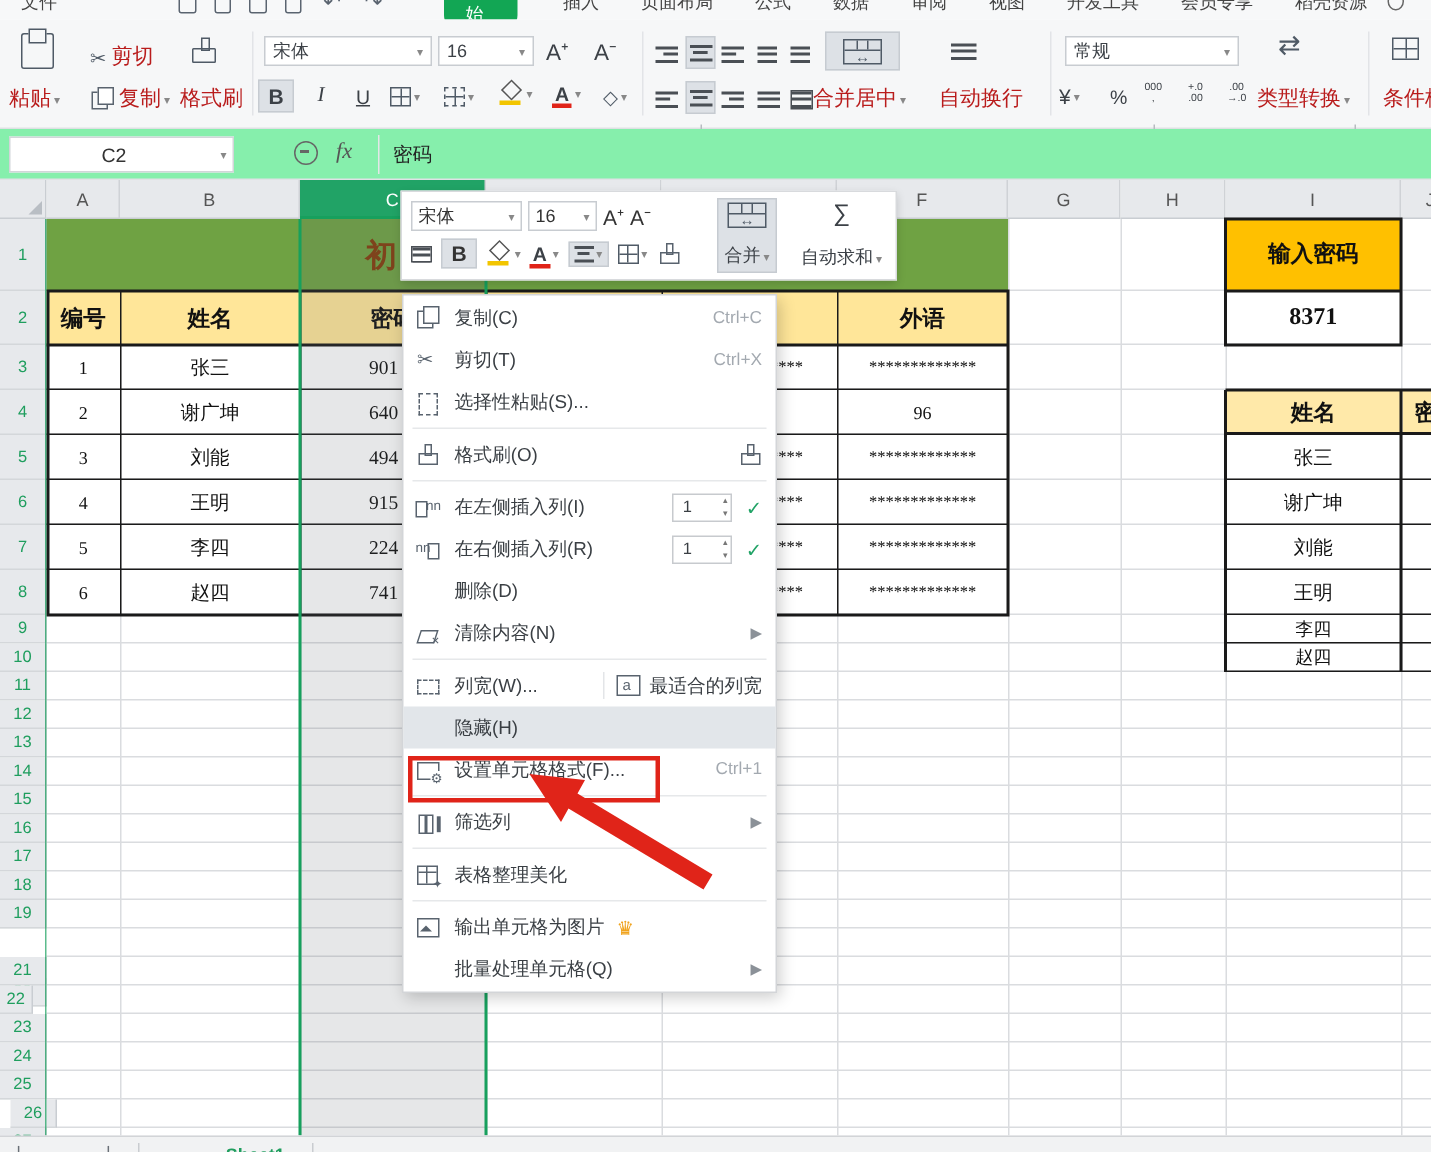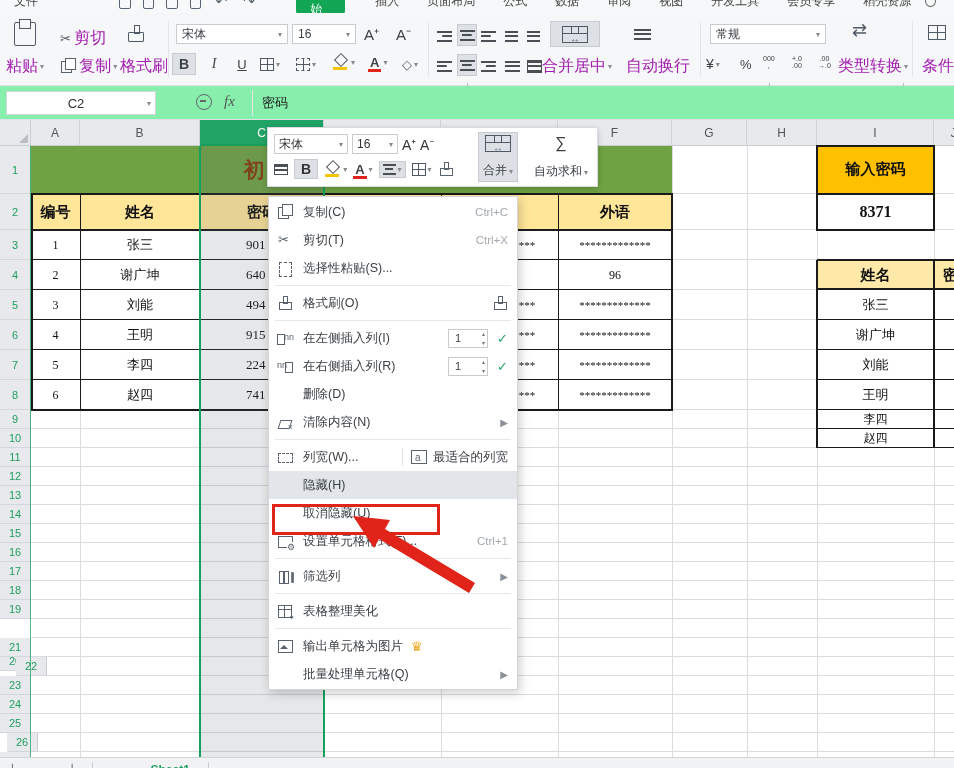--- a/index.html
+++ b/index.html
@@ -12,21 +12,21 @@
   #menubar .mrow { display:flex; align-items:center; height:26px; margin-top:-12px; font-size:12px; color:#444; }
   .mtab { margin:0 14px; white-space:nowrap; }
   .mdoc { width:13px; height:15px; border:1.5px solid #5a6470; border-radius:2px; margin:0 6px; }
   .mundo { font-size:14px; color:#5a6470; margin:0 8px; }
   #active-pill { background:#12a654; color:#fff; border-radius:11px; padding:3px 14px; font-size:12px; margin:0 16px; }
   #menubar .searchball { width:12px; height:12px; border:1.5px solid #666; border-radius:50%; margin-left:auto; margin-right:18px; }
 
   
   #ribbon { position:absolute; left:0; top:13px; width:954px; height:73px; background:#f6f7f8; border-bottom:1px solid #dfe1e4; font-size:12px; color:#3c4147; }
   .rsep { position:absolute; top:8px; width:1px; height:56px; background:#e2e4e7; }
-  .rlabel { font-size:16px; color:#a21caf; white-space:nowrap; }
+  .rlabel { font-size:14px; color:#b91c1c; white-space:nowrap; }
   .arr { font-size:8px; color:#888; margin-left:2px; }
   .combo { position:absolute; border:1px solid #c8ccd1; background:#fff; height:20px; display:flex; align-items:center; padding:0 5px; font-size:12px; }
   .combo .arr { margin-left:auto; }
   .rbtn { position:absolute; display:flex; align-items:center; justify-content:center; height:22px; }
   .hlbox { background:#dde1e6; border:1px solid #c6cbd1; }
   .bigicon { width:22px; height:24px; border:1.5px solid #4f5a66; border-radius:2px; position:relative; }
   .bigicon::after { content:""; position:absolute; left:4px; top:-4px; width:10px; height:8px; background:#f6f7f8; border:1.5px solid #4f5a66; }
   .brush { width:16px; height:10px; border:1.5px solid #4f5a66; border-radius:1px; position:relative; margin-top:10px; }
   .brush::before { content:""; position:absolute; left:5px; top:-8px; width:4px; height:7px; border:1.5px solid #4f5a66; }
   .al { width:15px; height:11px;
@@ -348,21 +348,21 @@
       <div class="rowhead" style="left: 0px; top: 467px; width: 31px; height: 19px;">12</div>
       <div class="rowhead" style="left: 0px; top: 486px; width: 31px; height: 19px;">13</div>
       <div class="rowhead" style="left: 0px; top: 505px; width: 31px; height: 19px;">14</div>
       <div class="rowhead" style="left: 0px; top: 524px; width: 31px; height: 19px;">15</div>
       <div class="rowhead" style="left: 0px; top: 543px; width: 31px; height: 19px;">16</div>
       <div class="rowhead" style="left: 0px; top: 562px; width: 31px; height: 19px;">17</div>
       <div class="rowhead" style="left: 0px; top: 581px; width: 31px; height: 19px;">18</div>
       <div class="rowhead" style="left: 0px; top: 600px; width: 31px; height: 19px;">19</div>
       <div class="rowhead" style="left: 0px; top: 652px; width: 31px; height: 19px;">20</div>
       <div class="rowhead" style="left: 0px; top: 638px; width: 31px; height: 19px;">21</div>
-      <div class="rowhead" style="left: 16px; top: 657px; width: 31px; height: 19px;">22</div>
+      <div class="rowhead" style="left: 0px; top: 657px; width: 22px; height: 19px;">22</div>
       <div class="rowhead" style="left: 0px; top: 676px; width: 31px; height: 19px;">23</div>
       <div class="rowhead" style="left: 0px; top: 695px; width: 31px; height: 19px;">24</div>
       <div class="rowhead" style="left: 0px; top: 714px; width: 31px; height: 19px;">25</div>
       <div class="rowhead" style="left: 7px; top: 733px; width: 31px; height: 19px;">26</div>
       <div class="rowhead" style="left: 0px; top: 752px; width: 31px; height: 19px;">27</div>
       <div class="gvl" style="left: 80px; top: 146px; width: 1px; height: 611px;"></div>
       <div class="gvl" style="left: 200px; top: 146px; width: 1px; height: 611px;"></div>
       <div class="gvl" style="left: 324px; top: 146px; width: 1px; height: 611px;"></div>
       <div class="gvl" style="left: 441px; top: 146px; width: 1px; height: 611px;"></div>
       <div class="gvl" style="left: 558px; top: 146px; width: 1px; height: 611px;"></div>
@@ -574,23 +574,20 @@
         <span class="mi mi-col-width"></span>
         <span class="lbl">列宽(W)...</span>
         <span class="vdiv"></span>
         <span class="mi mi-fit-width"></span>
         <span>最适合的列宽</span>
       </div>
       <div class="ci hl">
         <span class="lbl noicon">隐藏(H)</span>
       </div>
       <div class="ci">
-        <span class="lbl noicon">取消隐藏(U)</span>
-      </div>
-      <div class="ci">
         <span class="mi mi-cell-format"></span>
         <span class="lbl">设置单元格格式(F)...</span>
         <span class="short">Ctrl+1</span>
       </div>
       <div class="csep"></div>
       <div class="ci">
         <span class="mi mi-filter-col"></span>
         <span class="lbl">筛选列</span>
         <span class="subarr">▶</span>
       </div>

